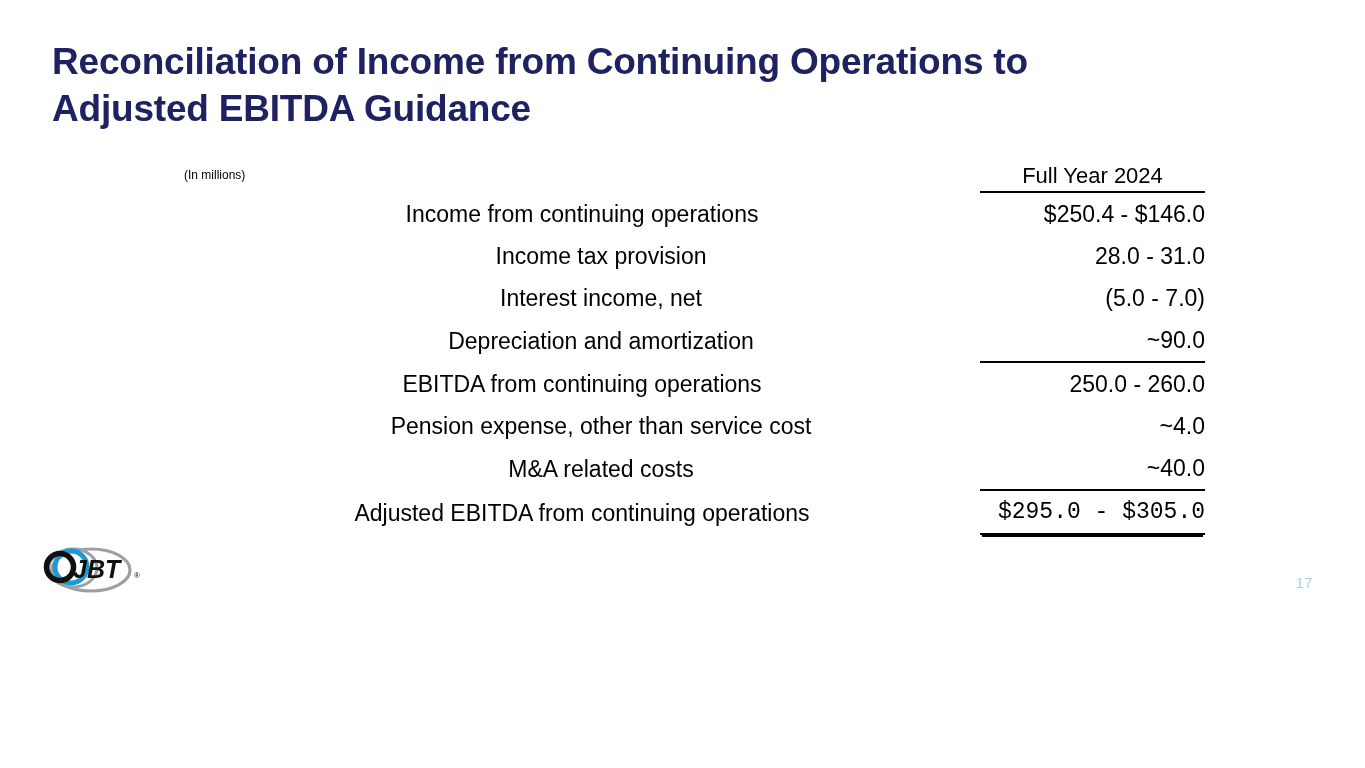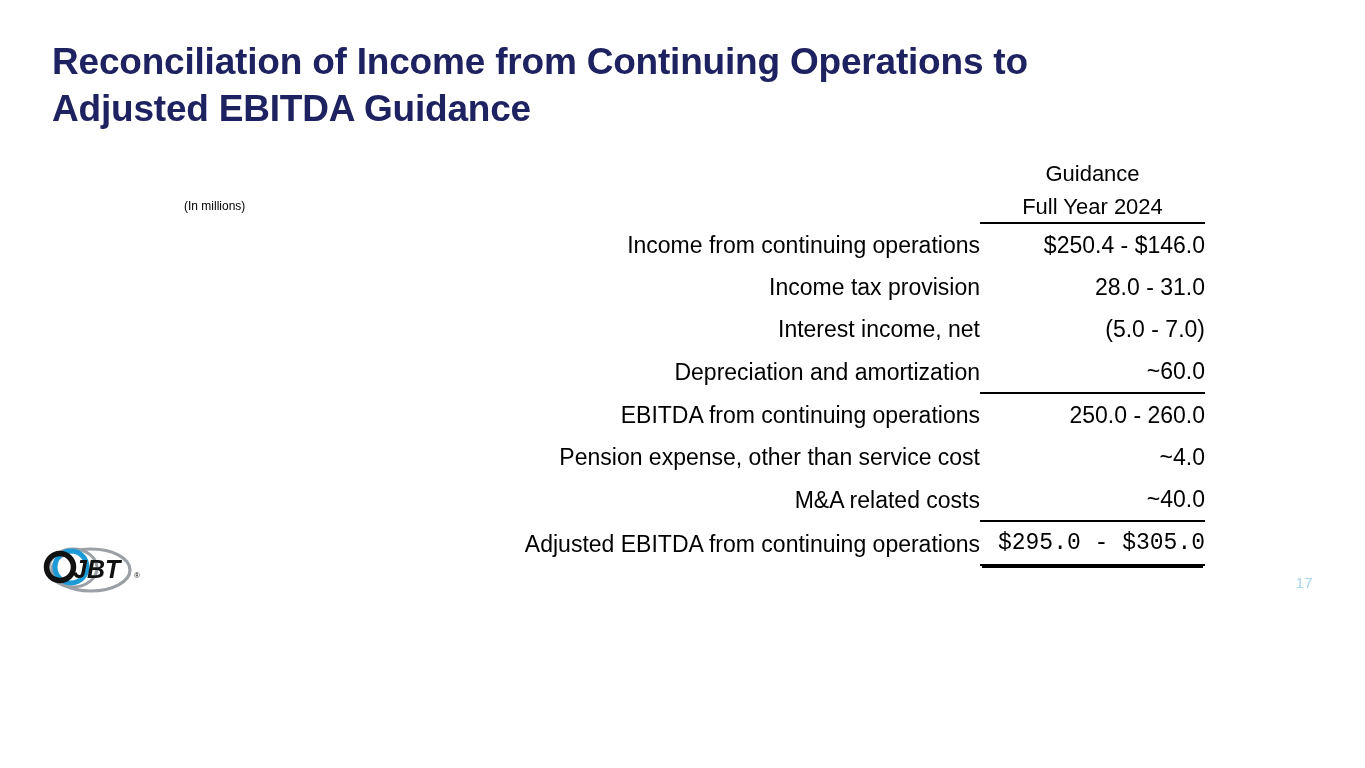--- a/index.html
+++ b/index.html
@@ -72,21 +72,21 @@
     color: #000000;
     text-align: left;
     height: 34px;
     line-height: 34px;
     padding-left: 1px;
   }
 
   .row-label {
     font-size: 23px;
     color: #000000;
-    text-align: right;
+    text-align: center;
     height: 42px;
     line-height: 42px;
     white-space: nowrap;
   }
   .row-label.indent { padding-left: 38px; }
 
   .row-value {
     font-size: 23px;
     color: #000000;
     text-align: right;
@@ -143,42 +143,38 @@
   <div class="slide-title">Reconciliation of Income from Continuing Operations to Adjusted EBITDA Guidance</div>
 
   <div class="table-wrap">
     <table class="recon">
       <colgroup>
         <col class="col-label">
         <col class="col-value">
       </colgroup>
       <tbody id="table-body">
         <tr>
-          <td class="hdr-blank"></td>
-          <td class="hdr-cell">Guidance</td>
-        </tr>
-        <tr>
           <td class="units-cell">(In millions)</td>
           <td class="hdr-cell rule-top-head">Full Year 2024</td>
         </tr>
       <tr>
             <td class="row-label">Income from continuing operations</td>
             <td class="row-value">$250.4 - $146.0</td>
           </tr>
           <tr>
             <td class="row-label indent">Income tax provision</td>
             <td class="row-value">28.0 - 31.0</td>
           </tr>
           <tr>
             <td class="row-label indent">Interest income, net</td>
             <td class="row-value">(5.0 - 7.0)</td>
           </tr>
           <tr>
             <td class="row-label indent">Depreciation and amortization</td>
-            <td class="row-value rule-under">~60.0</td>
+            <td class="row-value rule-under">~90.0</td>
           </tr>
           <tr>
             <td class="row-label">EBITDA from continuing operations</td>
             <td class="row-value">250.0 - 260.0</td>
           </tr>
           <tr>
             <td class="row-label indent">Pension expense, other than service cost</td>
             <td class="row-value">~4.0</td>
           </tr>
           <tr>

